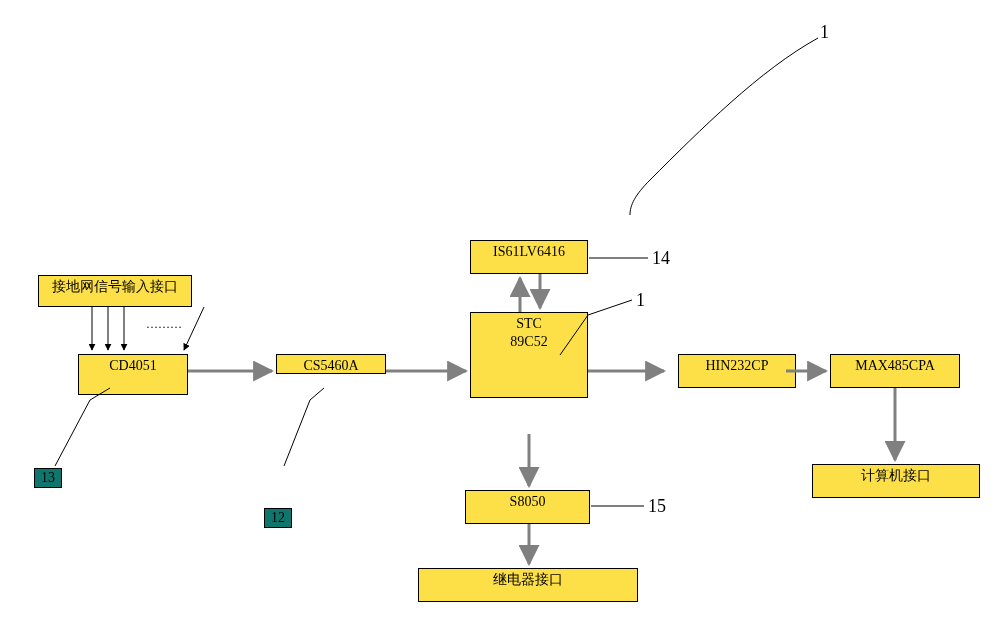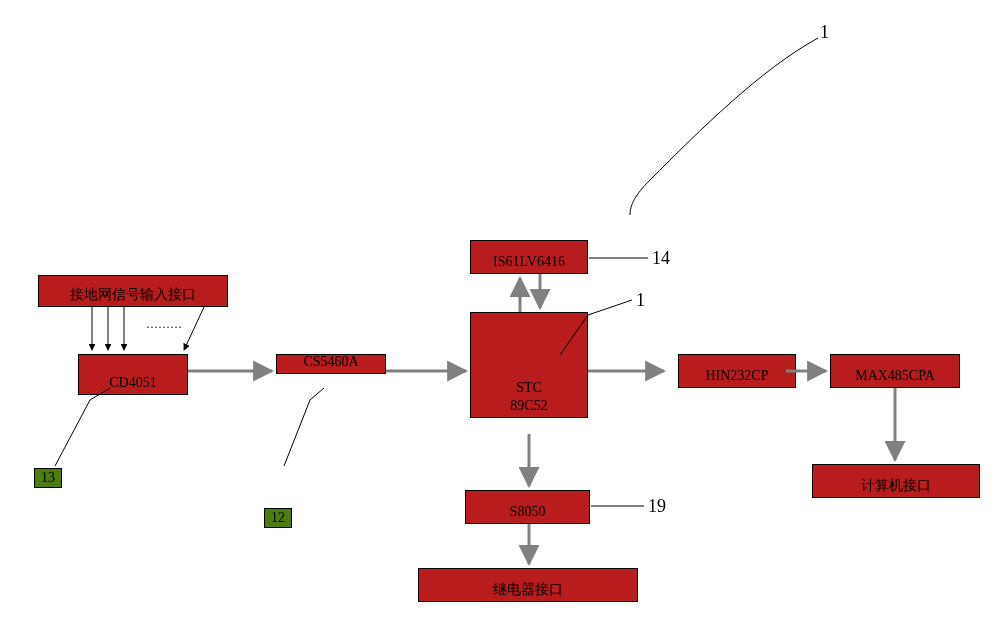--- a/index.html
+++ b/index.html
@@ -8,67 +8,67 @@
     height: 636px;
     position: relative;
     background: #fff;
     font-family: "SimSun", "宋体", serif;
     font-size: 14px;
     color: #000;
   }
   .box {
     position: absolute;
     border: 1.2px solid #000;
-    background: #b91c1c;
+    background: #fde047;
     display: flex;
-    align-items: flex-end;
+    align-items: flex-start;
     justify-content: center;
     text-align: center;
     line-height: 1.3;
     padding: 2px 4px;
   }
   .label {
     position: absolute;
     font-size: 18px;
     color: #000;
   }
   .label-box {
     position: absolute;
     border: 1px solid #000;
     font-size: 14px;
     padding: 1px 6px;
-    background: #4d7c0f;
+    background: #0f766e;
   }
   svg.overlay {
     position: absolute;
     left: 0; top: 0;
     width: 1000px; height: 636px;
     pointer-events: none;
   }
   svg .conn { stroke: #808080; stroke-width: 3; fill: none; }
   svg .thin { stroke: #000; stroke-width: 1; fill: none; }
   svg .ah   { fill: #808080; }
   svg .aht  { fill: #000; }
 </style>
 </head>
 <body>
 
-<div class="box" style="left:38px;  top:275px; width:190px; height:32px;font-family:Liberation Serif, serif;">
+<div class="box" style="left:38px;  top:275px; width:154px; height:32px;font-family:Liberation Serif, serif;">
     <span>接地网信号输入接口</span>
   </div>
 
 <div class="box" style="left:78px;  top:354px; width:110px; height:41px;">
     <span>CD4051</span>
   </div>
 
 <div class="box" style="left:276px; top:354px; width:110px; height:20px;">
     <span>CS5460A</span>
   </div>
 
-<div class="box" style="left:470px; top:312px; width:118px; height:106px; white-space:pre;"><span>STC
+<div class="box" style="left:470px; top:312px; width:118px; height:86px; white-space:pre;"><span>STC
 89C52</span></div>
 
 <div class="box" style="left:470px; top:240px; width:118px; height:34px;">
     <span>IS61LV6416</span>
   </div>
 
 <div class="box" style="left:465px; top:490px; width:125px; height:34px;">
     <span>S8050</span>
   </div>
 
@@ -84,21 +84,21 @@
     <span>MAX485CPA</span>
   </div>
 
 <div class="box" style="left:812px; top:464px; width:168px; height:34px;">
     <span>计算机接口</span>
   </div>
 
 <div class="label" style="left:820px; top:22px;"><span>1</span></div>
 <div class="label" style="left:652px; top:248px;"><span>14</span></div>
 <div class="label" style="left:636px; top:290px;"><span>1</span></div>
-<div class="label" style="left:648px; top:496px;"><span>19</span></div>
+<div class="label" style="left:648px; top:496px;"><span>15</span></div>
 <div class="label-box" style="left:34px;  top:468px;"><span>13</span></div>
 <div class="label-box" style="left:264px; top:468px;margin-top:40px;"><span>12</span></div>
 
 <svg class="overlay" viewBox="0 0 1000 636">
 
   <defs>
     <marker id="ah-gray" viewBox="0 0 10 10" refX="9" refY="5" markerWidth="7" markerHeight="7" orient="auto">
       <path d="M0,0 L10,5 L0,10 z" class="ah"></path>
     </marker>
     <marker id="ah-thin" viewBox="0 0 10 10" refX="9" refY="5" markerWidth="7" markerHeight="7" orient="auto">

